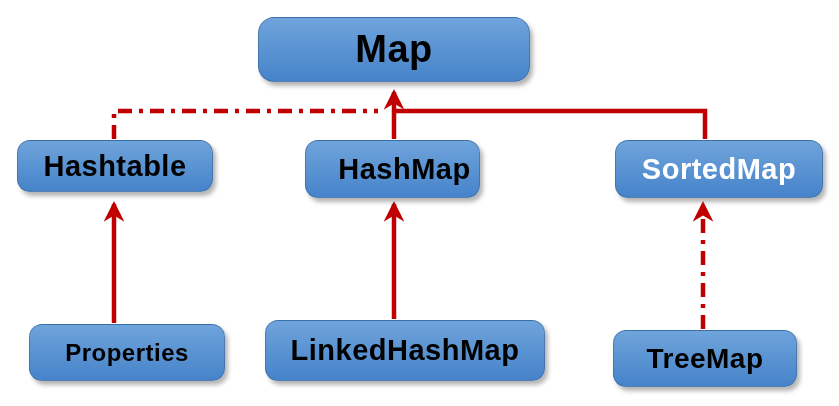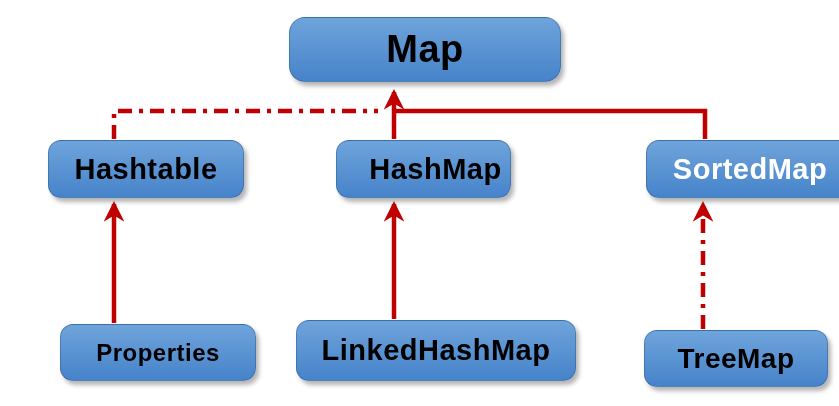--- a/index.html
+++ b/index.html
@@ -15,25 +15,24 @@
     position:absolute;
     display:flex;align-items:center;justify-content:center;
     background:linear-gradient(180deg,var(--box-top,#6FA4DB) 0%,var(--box-bottom,#4683CA) 100%);
     border:1px solid rgba(46,86,130,0.45);
     border-radius:13px;
     box-shadow:3px 4px 4px rgba(90,90,90,0.45);
     font-weight:bold;
     color:#000;
     letter-spacing:0.5px;
     box-sizing:border-box;
-    margin-left:31px;
   }
   .node-label{white-space:nowrap;}
   #node-map{left:258px;top:17px;width:272px;height:65px;font-size:38px;border-radius:16px;}
-  #node-hashtable{left:17px;top:140px;width:196px;height:58px;font-size:29px;}
+  #node-hashtable{left:17px;top:140px;width:196px;height:52px;font-size:29px;}
   #node-hashmap{left:305px;top:140px;width:175px;height:58px;font-size:29px;padding-left:24px;}
   #node-sortedmap{left:615px;top:140px;width:208px;height:58px;font-size:29px;}
   #node-properties{left:29px;top:324px;width:196px;height:57px;font-size:24px;}
   #node-linkedhashmap{left:265px;top:320px;width:280px;height:61px;font-size:29px;}
   #node-treemap{left:613px;top:330px;width:184px;height:57px;font-size:28px;}
   path.edge{fill:none;stroke-width:4.5px;}
   path.dashdot{stroke-dasharray:14 7 4 7;}
 </style>
 </head>
 <body>

